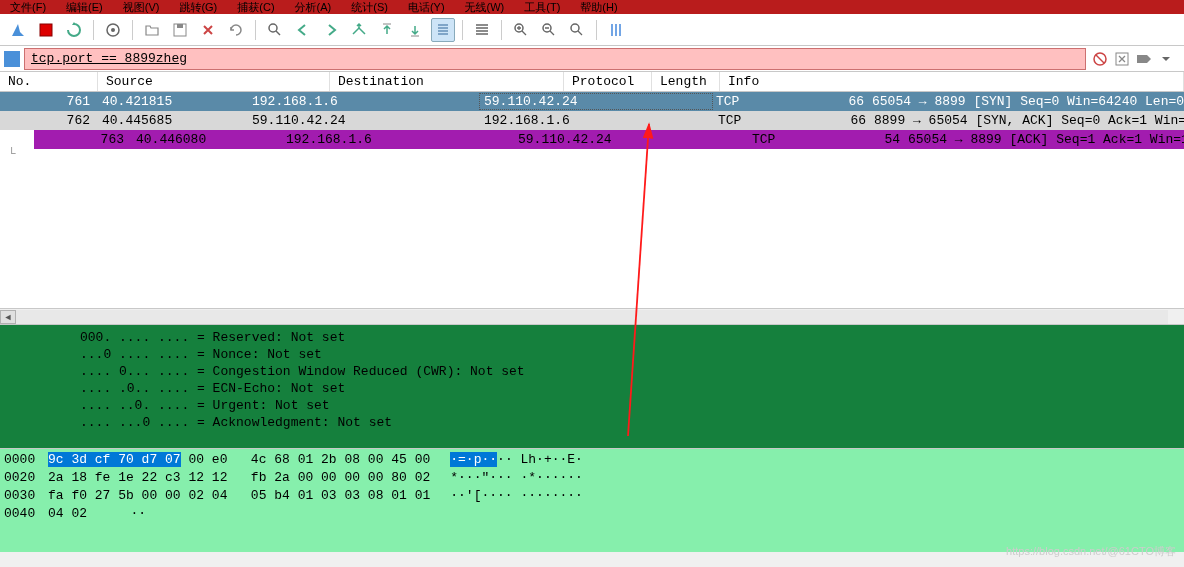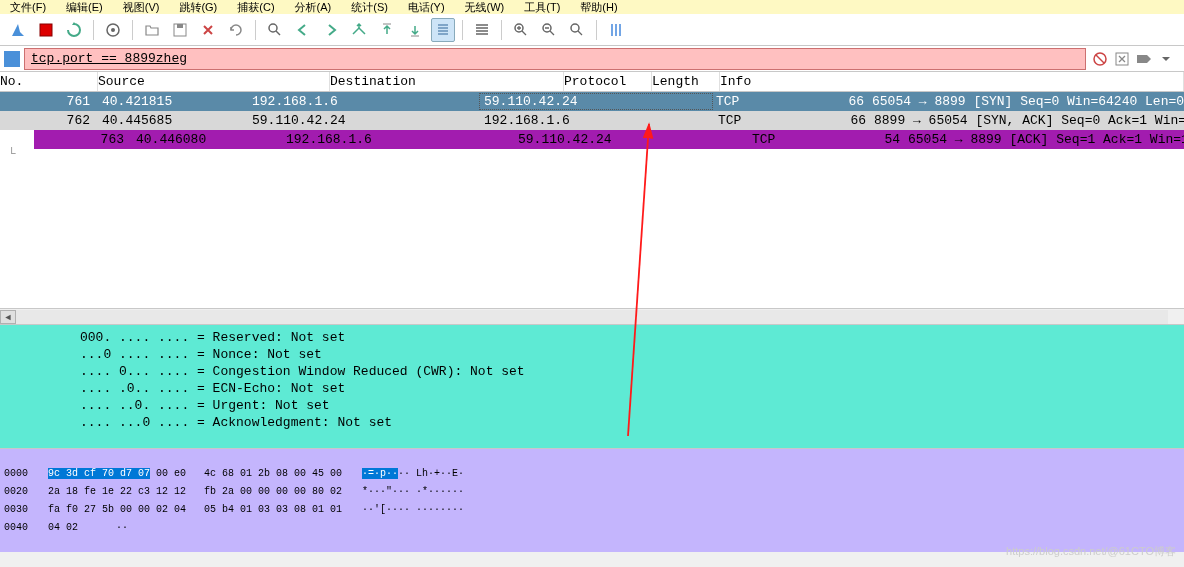--- a/index.html
+++ b/index.html
@@ -1,48 +1,48 @@
 <!DOCTYPE html>
 <html><head>
 <meta charset="utf-8">
 <style>
   * { margin:0; padding:0; box-sizing:border-box; }
   body { font-family:"Microsoft YaHei",Arial,sans-serif; font-size:12px; background:#f0f0f0; width:1184px; height:567px; overflow:hidden; position:relative; }
-  .menubar { height:14px; background:#fef9c3; display:flex; gap:20px; padding:0 10px; font-size:11px; overflow:hidden; align-items:flex-start; color:#000; }
+  .menubar { height:14px; background:#b91c1c; display:flex; gap:20px; padding:0 10px; font-size:11px; overflow:hidden; align-items:flex-start; color:#000; }
   .menubar span{white-space:nowrap;}
   .toolbar { height:32px; background:#fff; border-bottom:1px solid #c8c8c8; display:flex; align-items:center; padding:0 6px; gap:4px; }
   .tbtn { width:24px; height:24px; display:flex; align-items:center; justify-content:center; border:1px solid transparent; border-radius:2px; }
   .sep{width:1px;height:20px;background:#ccc;margin:0 3px;}
   .filterbar { height:26px; background:#fff; border-bottom:1px solid #c8c8c8; display:flex; align-items:center; padding:0 4px; }
   .bookmark{width:16px;height:16px;background:#4a90d9;margin-right:4px;}
   .filter-input{flex:1;height:22px;border:1px solid #cc7070;background:#ffc0c0;padding:0 6px;font-family:"Courier New",monospace;font-size:13px;color:#000;outline:none;text-decoration:underline;}
   .filter-btns{display:flex;gap:2px;padding:0 4px;}
   .fbtn{width:20px;height:20px;display:flex;align-items:center;justify-content:center;}
   .packets{height:236px;background:#fff;overflow:hidden;display:flex;flex-direction:column;font-family:"Courier New",monospace;font-size:13px;}
   .phead{height:20px;border-bottom:1px solid #c8c8c8;display:flex;background:#fff;font-family:"Courier New",monospace;}
-  .phead div{padding:2px 0;border-right:1px solid #e0e0e0;overflow:hidden;white-space:nowrap;}
+  .phead div{padding:2px 8px;border-right:1px solid #e0e0e0;overflow:hidden;white-space:nowrap;}
   .pbody{flex:1;overflow:auto;}
   .prow{height:19px;display:flex;align-items:center;white-space:nowrap;}
   .prow div{padding:0 4px;overflow:hidden;}
   .c-no{width:98px;text-align:right;padding-right:8px!important;}
   .c-time{width:150px;}
   .c-src{width:232px;}
   .c-dst{width:234px;}
   .c-proto{width:88px;}
   .c-len{width:68px;text-align:right;}
   .c-info{flex:1;}
   .row-sel{background:#5a8aa8;color:#ffffff;}
   .row-alt{background:#d8d8d8;}
   .row-norm{background:#a21caf;margin-left:34px;}
   .hscroll{height:16px;background:#f0f0f0;border-top:1px solid #c8c8c8;display:flex;align-items:center;}
   .hscroll .arrow{width:16px;height:14px;background:#e0e0e0;border:1px solid #b0b0b0;display:flex;align-items:center;justify-content:center;font-size:9px;color:#555;}
   .hscroll .track{flex:1;height:14px;background:#e8e8e8;}
-  .details{height:124px;background:#5eead4;border-top:1px solid #c8c8c8;overflow:auto;font-family:"Courier New",monospace;font-size:13px;padding:4px 0;}
+  .details{height:124px;background:#15803d;border-top:1px solid #c8c8c8;overflow:auto;font-family:"Courier New",monospace;font-size:13px;padding:4px 0;}
   .drow{padding:1px 0 1px 80px;white-space:pre;}
-  .hexpane{height:104px;background:#c4b5fd;border-top:1px solid #c8c8c8;overflow:auto;font-family:"Courier New",monospace;font-size:10px;padding:16px 4px;}
+  .hexpane{height:104px;background:#86efac;border-top:1px solid #c8c8c8;overflow:auto;font-family:"Courier New",monospace;font-size:13px;padding:2px 4px;}
   .hexrow{white-space:pre;line-height:18px;}
   .hexoff{display:inline-block;width:44px;color:#000;}
   .hexbytes{display:inline;}
   .hexsel{background:#0078d7;color:#fff;}
   .hexascii{display:inline-block;margin-left:20px;}
   .asciisel{background:#0078d7;color:#fff;}
   .arrow-annot{position:absolute;pointer-events:none;z-index:50;}
   .dest-cell-dotted{border:1px dotted #555;margin:-1px;}
   .tree-marker{position:absolute;left:8px;color:#888;font-size:11px;}
   .watermark{position:absolute;right:8px;bottom:8px;color:#ccc;font-size:11px;font-family:Arial;}

